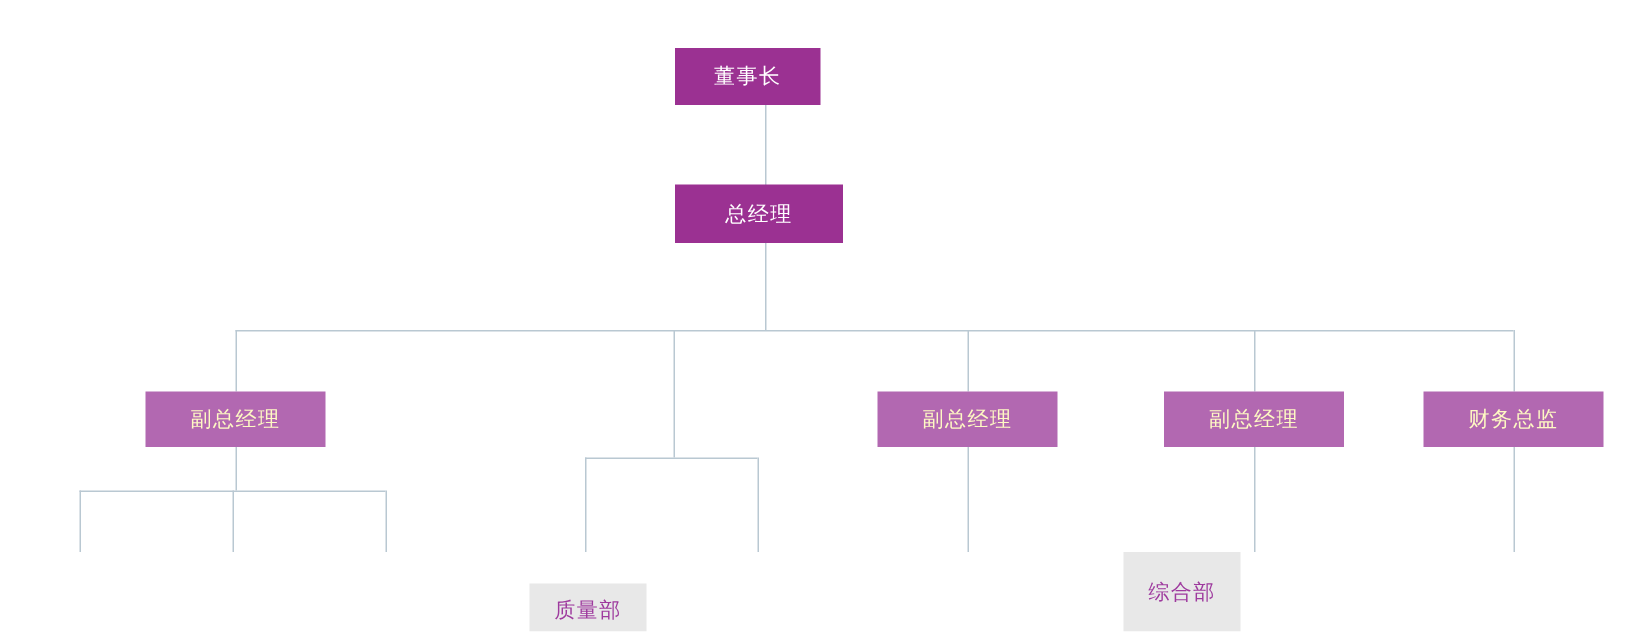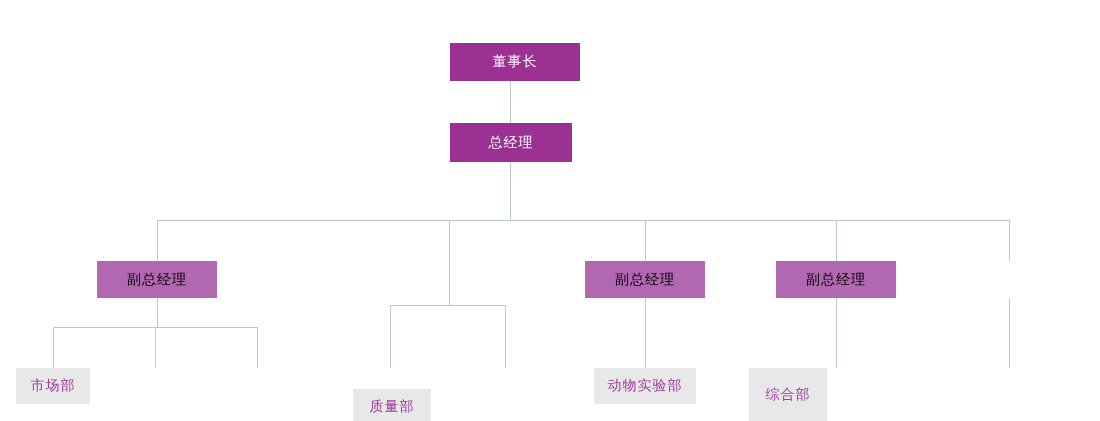--- a/index.html
+++ b/index.html
@@ -18,21 +18,21 @@
     font-family:"Liberation Sans","DejaVu Sans",sans-serif;
     overflow:hidden;
   }
   .node{
     position:absolute;
     display:flex;align-items:center;justify-content:center;
     font-size:14px;letter-spacing:1px;
     box-sizing:border-box;white-space:nowrap;
   }
   .exec{background:var(--exec);color:#FFFFFF;}
-  .mgr{background:var(--mgr);color:#000000;}
+  .mgr{background:var(--mgr);color:#fef9c3;}
   .dept{background:var(--dept);color:var(--dept-text);}
   .line-v{position:absolute;width:1px;background:var(--line);}
   .line-h{position:absolute;height:1px;background:var(--line);}
 </style>
 </head>
 <body>
 
 <div class="canvas">
 
   <div class="line-v" style="left:510px;top:69px;height:55px;"></div>
@@ -48,25 +48,24 @@
   <div class="line-v" style="left:53px;top:327px;height:41px;"></div>
   <div class="line-v" style="left:155px;top:327px;height:41px;"></div>
   <div class="line-v" style="left:257px;top:327px;height:41px;"></div>
   <div class="line-h" style="left:390px;top:305px;width:115px;"></div>
   <div class="line-v" style="left:390px;top:305px;height:63px;"></div>
   <div class="line-v" style="left:505px;top:305px;height:63px;"></div>
   <div class="line-v" style="left:645px;top:298px;height:70px;"></div>
   <div class="line-v" style="left:836px;top:298px;height:70px;"></div>
   <div class="line-v" style="left:1009px;top:298px;height:70px;"></div>
 
-  <div class="node exec" style="left:450px;top:43px;width:130px;height:38px;text-align:center;">董事长</div>
-  <div class="node exec" style="left:450px;top:123px;width:122px;height:39px;">总经理</div>
+  <div class="node exec" style="left:450px;top:32px;width:97px;height:38px;text-align:center;">董事长</div>
+  <div class="node exec" style="left:450px;top:123px;width:112px;height:39px;">总经理</div>
 
   <div class="node mgr" style="left:97px;top:261px;width:120px;height:37px;">副总经理</div>
   <div class="node mgr" style="left:585px;top:261px;width:120px;height:37px;">副总经理</div>
   <div class="node mgr" style="left:776px;top:261px;width:120px;height:37px;">副总经理</div>
+  <div class="node mgr" style="left:949px;top:261px;width:120px;height:37px;">财务总监</div>
 
-  <div class="node dept" style="left:16px;top:368px;width:74px;height:36px;">市场部</div>
   <div class="node dept" style="left:353px;top:389px;width:78px;height:36px;">质量部</div>
-  <div class="node dept" style="left:594px;top:368px;width:102px;height:36px;">动物实验部</div>
   <div class="node dept" style="left:749px;top:368px;width:78px;height:54px;">综合部</div>
 
 </div>
 
 </body></html>

